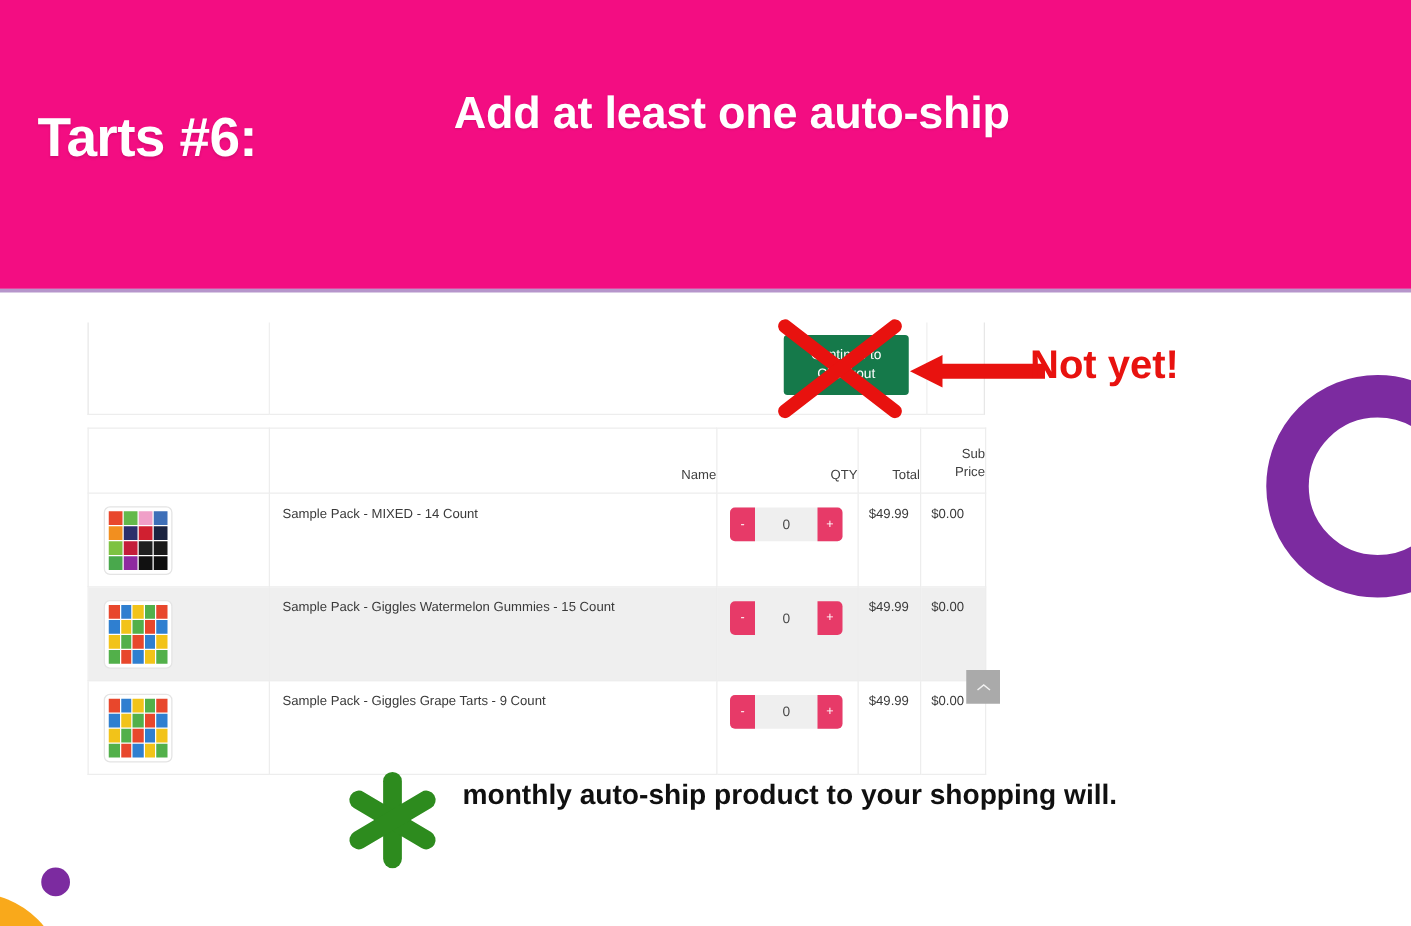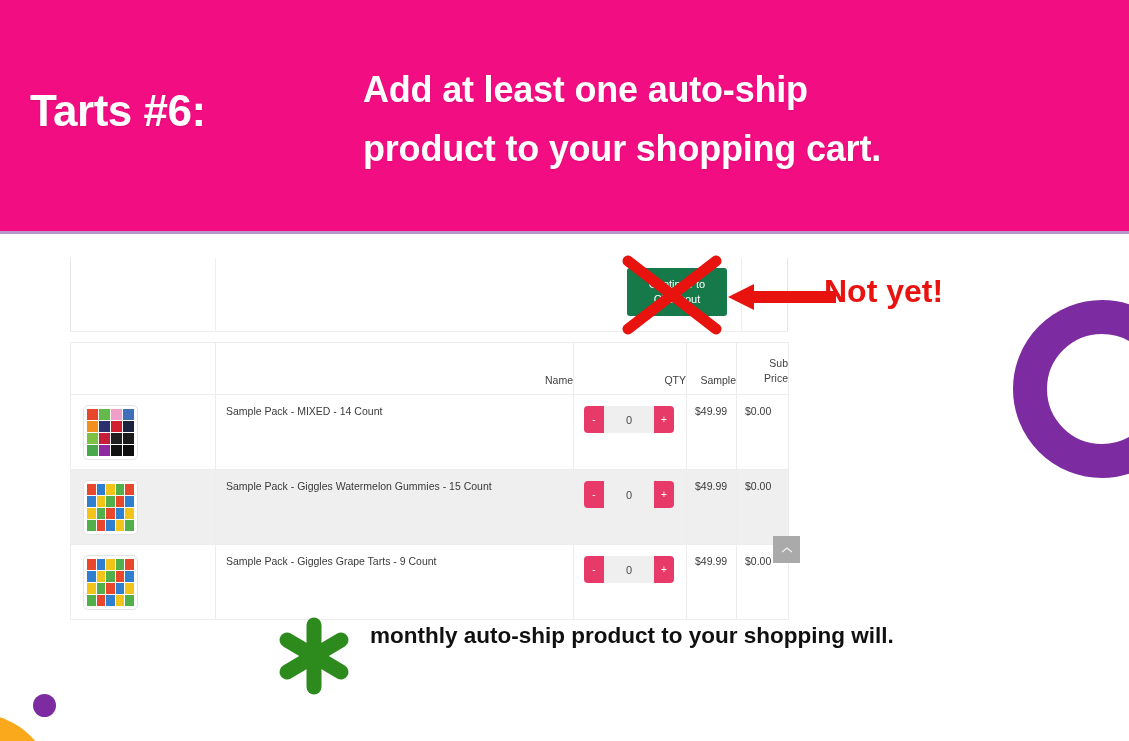--- a/index.html
+++ b/index.html
@@ -170,21 +170,20 @@
 </style>
 </head>
 <body>
 
 <div id="page">
 
   <div class="hero">
     <div class="hero-step">Tarts #6:</div>
     <div class="hero-title">
       <div>Add at least one auto-ship</div>
-      <div>product to your shopping cart.</div>
     </div>
   </div>
   <div class="hero-underline"></div>
 
   <div class="purple-ring"></div>
   <div class="purple-dot"></div>
   <div class="orange-wedge"></div>
 
   <div class="shot">
 
@@ -200,21 +199,21 @@
           <col class="col-name">
           <col class="col-qty">
           <col class="col-price">
           <col class="col-sub">
       </colgroup>
       <thead>
         <tr>
           <th></th>
           <th>Name</th>
           <th>QTY</th>
-          <th>Sample</th>
+          <th>Total</th>
           <th class="th-sub">
             <div>Sub</div>
             <div>Price</div>
           </th>
         </tr>
       </thead>
       <tbody>
 
         <tr>
           <td>

